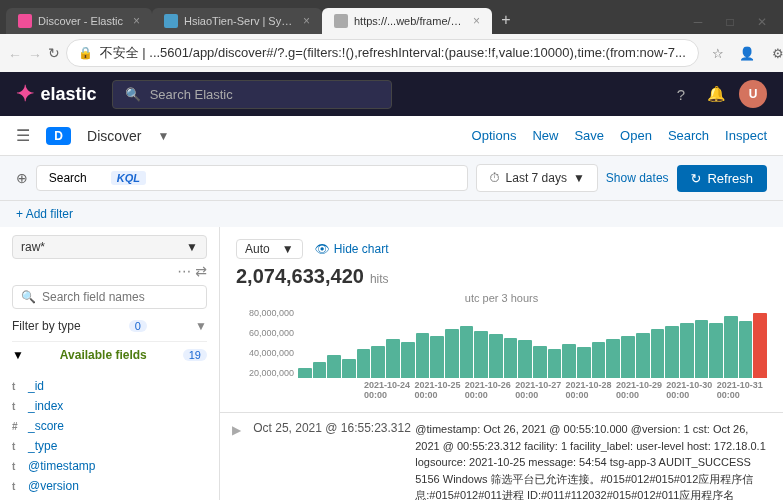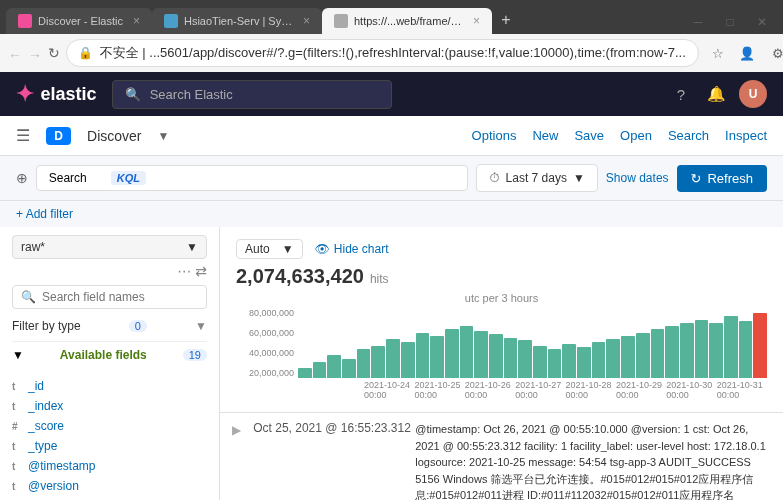--- a/index.html
+++ b/index.html
@@ -295,21 +295,21 @@
         </div>
         <div class="chart-subtitle">utc per 3 hours</div>
         <div style="display:flex;gap:0;">
           <div class="chart-y-labels">
             <span>80,000,000</span>
             <span>60,000,000</span>
             <span>40,000,000</span>
             <span>20,000,000</span>
             <span></span>
           </div>
-          <div style="flex:1;">
+          <div style="flex:1;font-weight:bold;">
             <div class="chart-bars" id="chart-bars">
                 <div class="bar" style="height: 9.75px;"></div>
                 <div class="bar" style="height: 16.25px;"></div>
                 <div class="bar" style="height: 22.75px;"></div>
                 <div class="bar" style="height: 19.5px;"></div>
                 <div class="bar" style="height: 29.25px;"></div>
                 <div class="bar" style="height: 32.5px;"></div>
                 <div class="bar" style="height: 39px;"></div>
                 <div class="bar" style="height: 35.75px;"></div>
                 <div class="bar" style="height: 45.5px;"></div>

